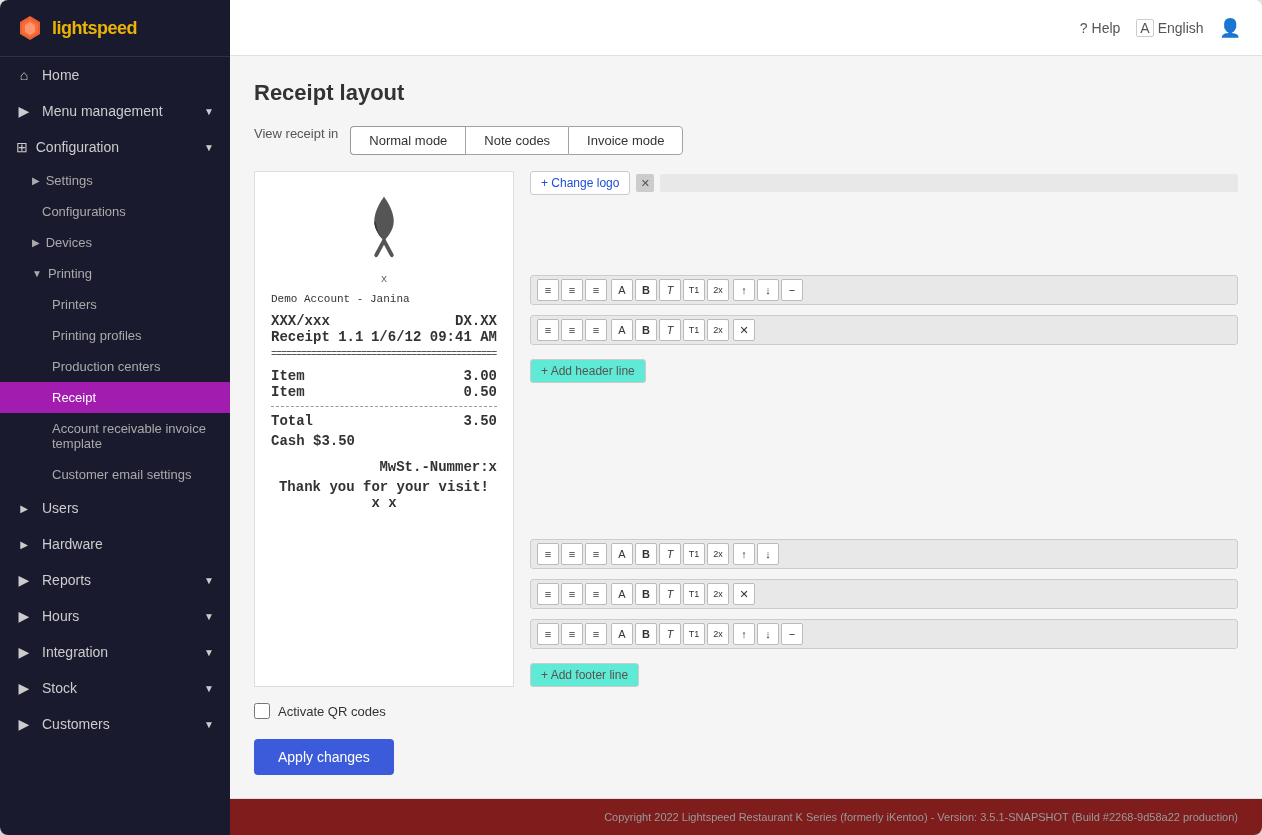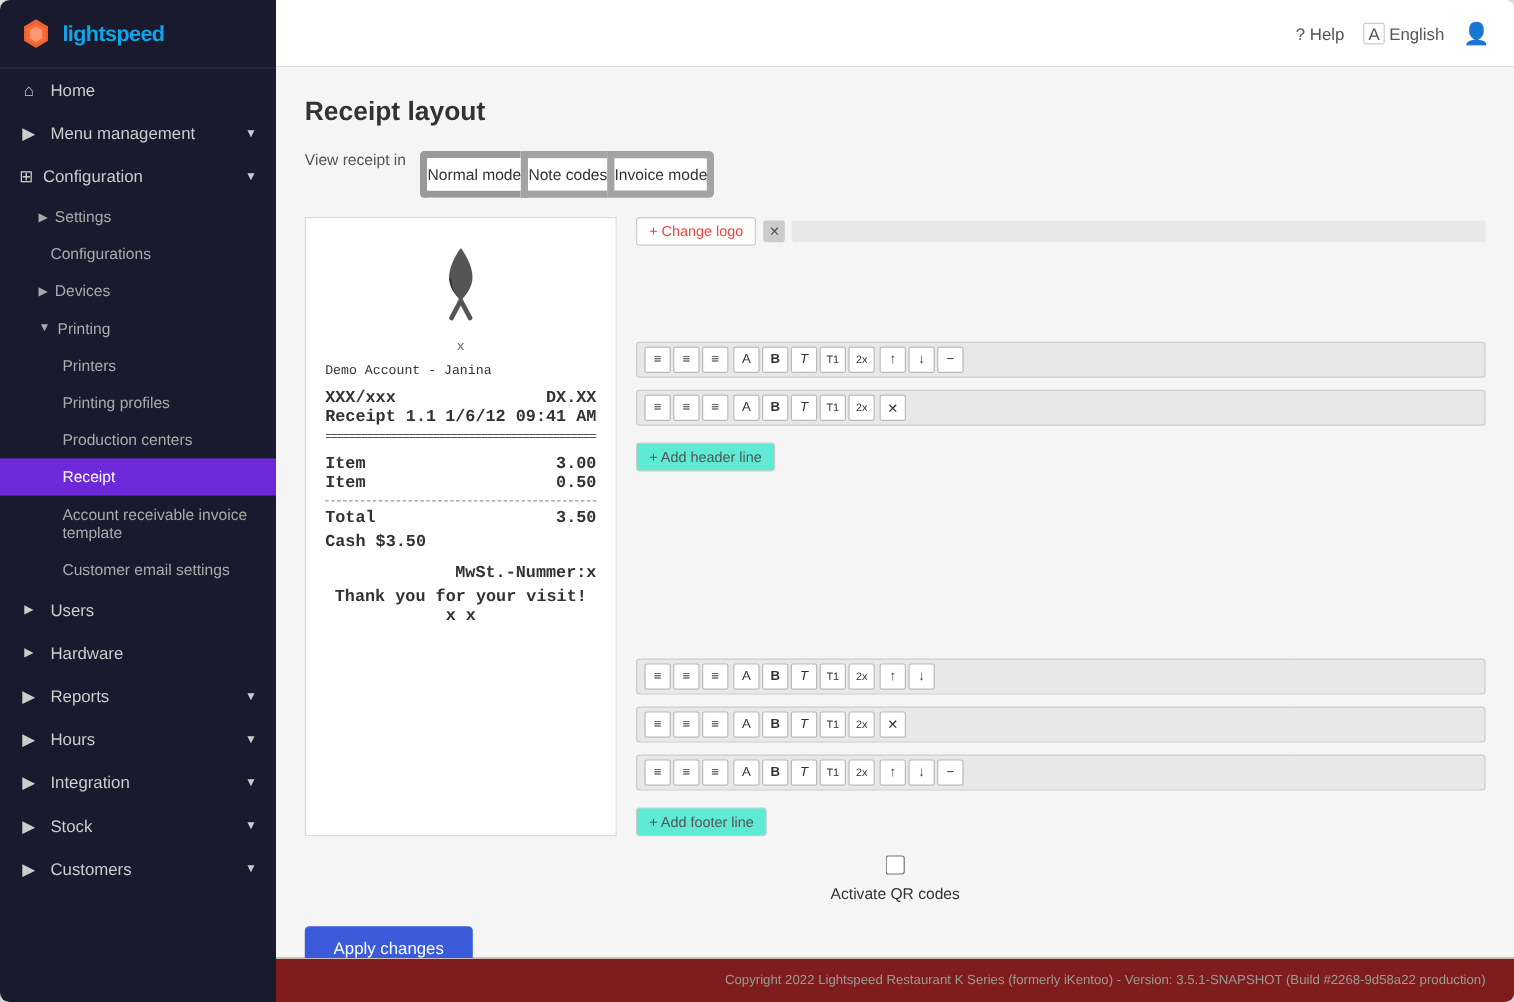--- a/index.html
+++ b/index.html
@@ -4,46 +4,46 @@
   <style>
     * { box-sizing: border-box; margin: 0; padding: 0; }
     body { font-family: -apple-system, BlinkMacSystemFont, 'Segoe UI', sans-serif; background: #f0f0f0; display: flex; justify-content: center; align-items: center; min-height: 100vh; }
     .window { width: 1262px; height: 835px; background: #f0f0f0; border-radius: 8px; overflow: hidden; display: flex; flex-direction: column; box-shadow: 0 4px 20px rgba(0,0,0,0.3); }
     .app { display: flex; flex: 1; overflow: hidden; }
     
     
     .sidebar { width: 230px; background: #1a1a2e; color: #fff; display: flex; flex-direction: column; flex-shrink: 0; overflow-y: auto; }
     .sidebar-logo { padding: 14px 16px; display: flex; align-items: center; gap: 8px; border-bottom: 1px solid rgba(255,255,255,0.1); }
     .logo-icon { width: 28px; height: 28px; }
-    .logo-text { color: #0ea5e9; font-size: 18px; font-weight: 700; letter-spacing: -0.5px; }
+    .logo-text { color: #eab308; font-size: 18px; font-weight: 700; letter-spacing: -0.5px; }
     .sidebar-item { display: flex; align-items: center; gap: 10px; padding: 10px 16px; cursor: pointer; font-size: 14px; color: #ccc; }
     .sidebar-item .icon { width: 16px; height: 16px; display: inline-flex; align-items: center; justify-content: center; flex-shrink: 0; }
     .sidebar-item .chevron { margin-left: auto; font-size: 10px; }
     .sidebar-sub-item { padding: 8px 16px 8px 42px; font-size: 13px; color: #aaa; cursor: pointer; }
-    .sidebar-sub-item.active { color: #fff; background: #6d28d9; }
+    .sidebar-sub-item.active { color: #fff; background: #a21caf; }
     .section-header { display: flex; align-items: center; gap: 8px; padding: 10px 16px; cursor: pointer; font-size: 14px; color: #ccc; }
     .section-header .chevron { margin-left: auto; font-size: 10px; }
 
     
     .topbar { background: #fff; height: 56px; display: flex; align-items: center; justify-content: space-between; padding: 0 20px; border-bottom: 1px solid #e0e0e0; flex-shrink: 0; }
     .topbar-right { display: flex; align-items: center; gap: 16px; font-size: 14px; color: #555; }
     .topbar-right .help-btn { display: flex; align-items: center; gap: 4px; cursor: pointer; }
     .topbar-right .lang-btn { display: flex; align-items: center; gap: 4px; cursor: pointer; }
     .topbar-right .user-btn { cursor: pointer; }
 
     
     .main { flex: 1; display: flex; flex-direction: column; overflow: hidden; background: #f5f5f5; }
     .content { flex: 1; padding: 24px; overflow-y: auto; }
     .page-title { font-size: 22px; font-weight: 600; color: #333; margin-bottom: 20px; }
     
     
     .view-receipt-row { display: flex; gap: 12px; margin-bottom: 16px; }
     .view-label { font-size: 13px; color: #555; }
     .tab-group { display: flex; }
-    .tab-btn { padding: 6px 0; font-size: 13px; border: 6px solid #a3a3a3; background: #fff; cursor: pointer; color: #333; }
+    .tab-btn { padding: 6px 18px; font-size: 13px; border: 1px solid #a3a3a3; background: #fff; cursor: pointer; color: #333; }
     .tab-btn:first-child { border-radius: 4px 0 0 4px; }
     .tab-btn:last-child { border-radius: 0 4px 4px 0; }
     .tab-btn.active { background: #fff; border-color: #999; font-weight: 500; }
     .tab-btn:not(:last-child) { border-right: none; }
 
     
     .receipt-area { display: flex; gap: 16px; }
     
     
     .receipt-preview { width: 260px; background: #fff; border: 1px solid #ddd; padding: 20px 16px; font-family: 'Courier New', monospace; font-size: 11px; color: #333; flex-shrink: 0; }
@@ -56,33 +56,33 @@
     .receipt-row { display: flex; justify-content: space-between; }
     .receipt-bold { font-weight: bold; }
     .receipt-center { text-align: center; }
     .receipt-small { font-size: 14px; font-weight: bold; }
 
     
     .edit-panel { flex: 1; display: flex; flex-direction: column; gap: 8px; }
     
     
     .change-logo-row { display: flex; align-items: center; gap: 6px; margin-bottom: 4px; }
-    .change-logo-btn { background: #fff; border: 1px solid #ccc; border-radius: 3px; padding: 4px 10px; font-size: 12px; cursor: pointer; color: #ef4444; display: flex; align-items: center; gap: 4px; }
+    .change-logo-btn { background: #fff; border: 1px solid #ccc; border-radius: 3px; padding: 4px 10px; font-size: 12px; cursor: pointer; color: #1d4ed8; display: flex; align-items: center; gap: 4px; }
     .close-btn-sm { background: #ccc; border: none; border-radius: 2px; width: 18px; height: 18px; cursor: pointer; font-size: 11px; display: inline-flex; align-items: center; justify-content: center; color: #555; }
     .logo-spacer { flex: 1; height: 18px; background: #e8e8e8; border-radius: 2px; }
     
     
     .toolbar-row { background: #e8e8e8; border: 1px solid #ccc; border-radius: 3px; display: flex; align-items: center; padding: 3px 6px; gap: 2px; margin-bottom: 2px; }
     .toolbar-btn { background: #fff; border: 1px solid #bbb; border-radius: 2px; width: 22px; height: 22px; cursor: pointer; font-size: 11px; display: inline-flex; align-items: center; justify-content: center; color: #333; }
     .toolbar-btn.sep { margin-left: 2px; }
     .toolbar-spacer { flex: 1; }
     .add-line-btn { background: #5eead4; border: 1px solid #ccc; border-radius: 3px; padding: 4px 10px; font-size: 12px; cursor: pointer; color: #555; display: flex; align-items: center; gap: 4px; margin-top: 4px; align-self: flex-start; }
     
     
-    .qr-row { display: flex; align-items: center; gap: 8px; margin-top: 16px; flex-direction: column; }
+    .qr-row { display: flex; align-items: center; gap: 8px; margin-top: 16px; }
     .qr-checkbox { width: 16px; height: 16px; cursor: pointer; }
     .qr-label { font-size: 13px; color: #333; }
     
     
     .apply-btn { background: #3b5bdb; color: #fff; border: none; border-radius: 4px; padding: 10px 24px; font-size: 14px; cursor: pointer; margin-top: 20px; font-weight: 500; }
     
     
     .copyright { padding: 12px 24px; text-align: right; font-size: 11px; color: #999; background: #7f1d1d; border-top: 1px solid #e0e0e0; }
   </style>
 </head>

